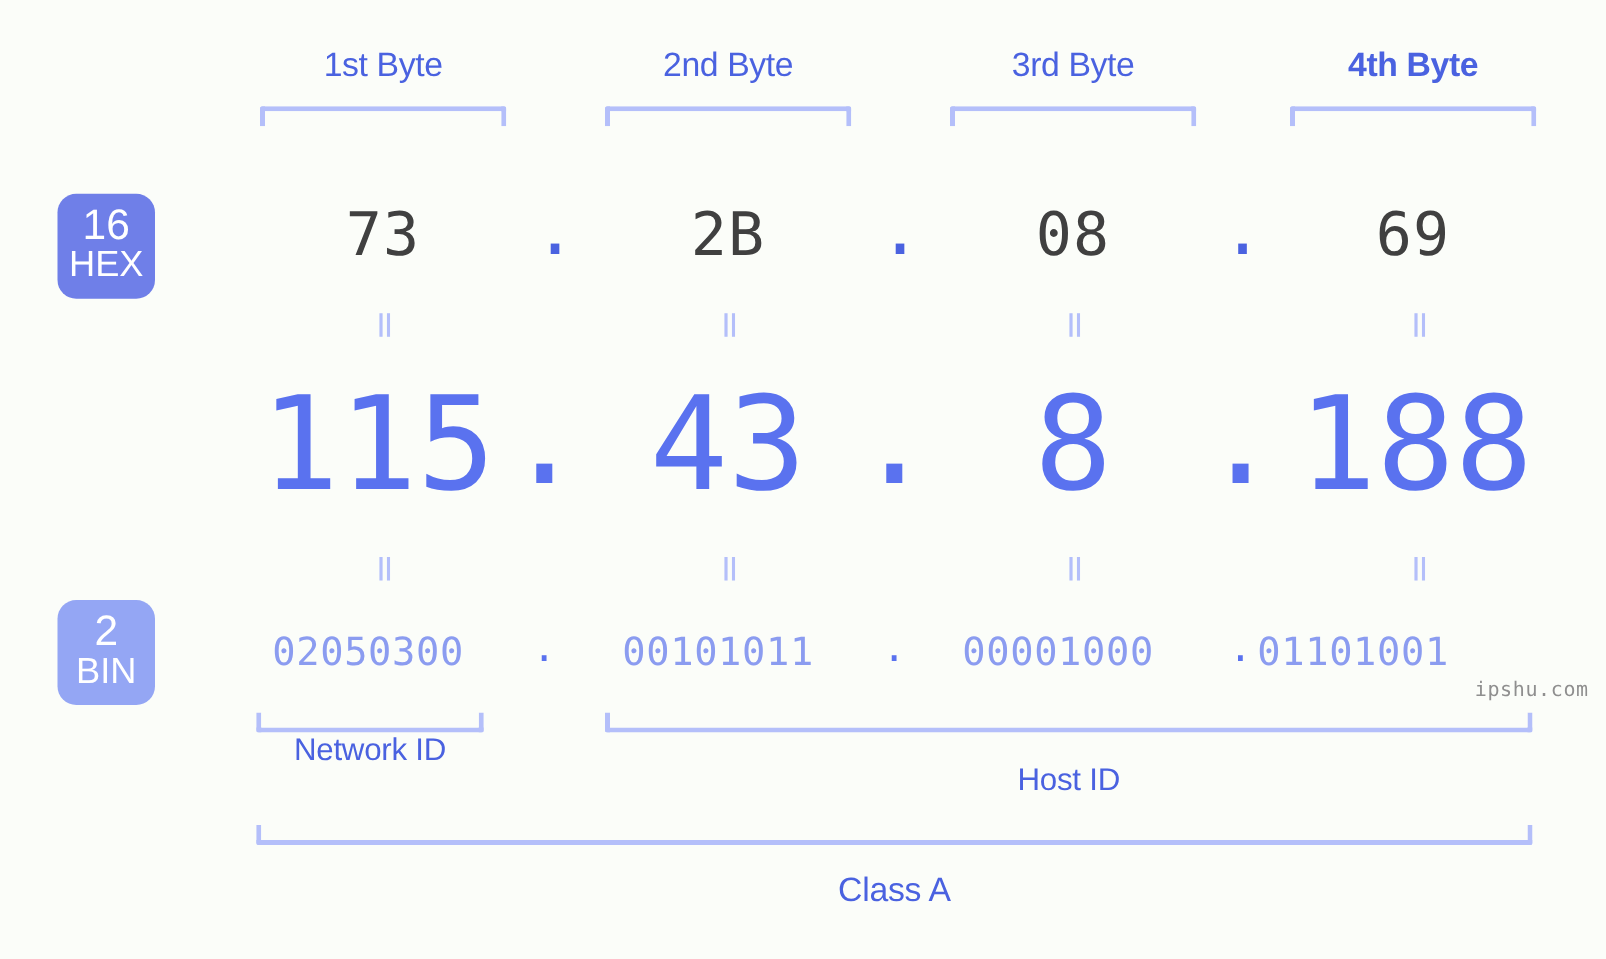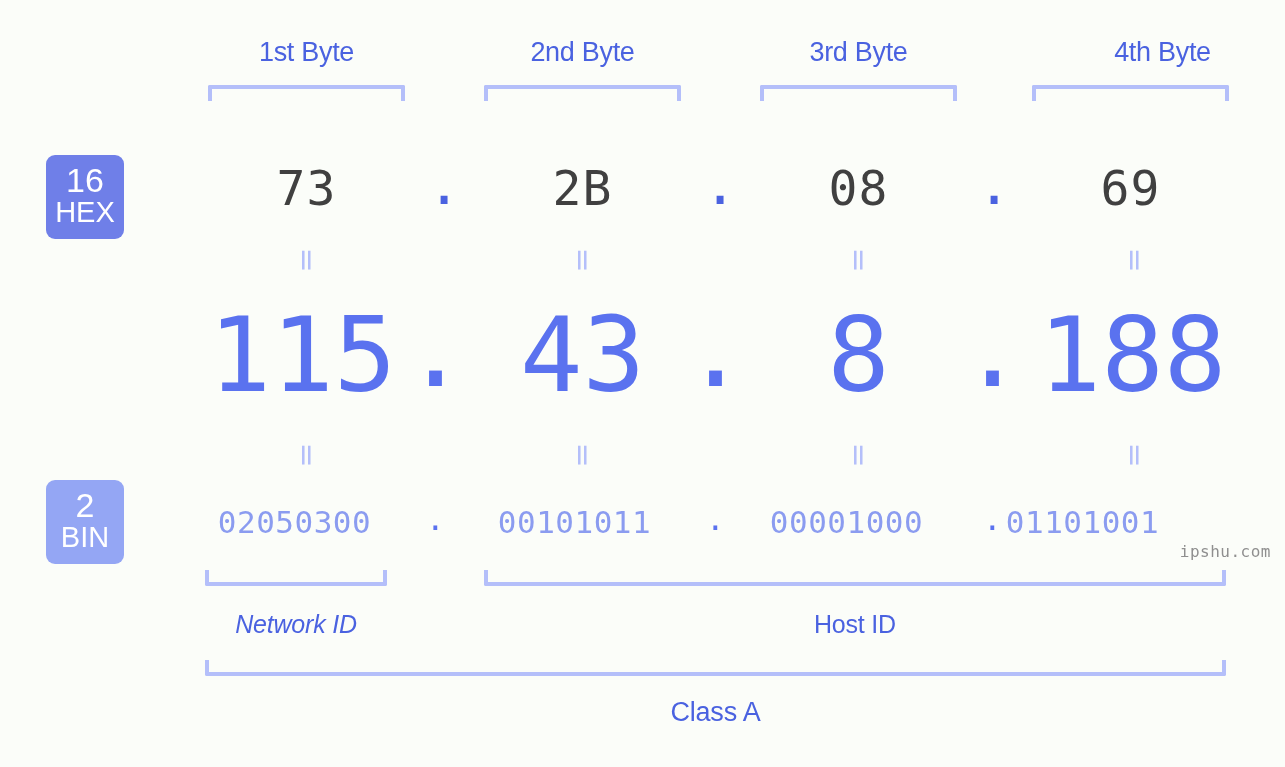--- a/index.html
+++ b/index.html
@@ -52,21 +52,21 @@
     box-sizing: border-box;
     border-radius: 0 0 2px 2px;
   }
 
   
   .badge {
     position: absolute;
     left: 46px;
     width: 78px;
     height: 84px;
-    border-radius: 9px;
+    border-radius: 15px;
     color: #ffffff;
     text-align: center;
     box-sizing: border-box;
     padding-top: 6px;
   }
   .badge .num {
     display: block;
     font-size: 34px;
     line-height: 38px;
     font-weight: 400;
@@ -157,21 +157,21 @@
   
   .section-label {
     position: absolute;
     text-align: center;
     font-size: 25px;
     color: #4a62e0;
     font-family: "Liberation Sans", sans-serif;
     white-space: nowrap;
     letter-spacing: -0.2px;
   }
-  #label-network { top: 610px; font-style: italic; }
+  #label-network { top: 586px; }
   #label-host    { top: 610px; }
   #label-class   { top: 697px; font-size: 27px; }
 
   
   #watermark {
     position: absolute;
     right: 14px;
     bottom: 24px;
     font-size: 16px;
     color: #8f8f8f;
@@ -180,21 +180,21 @@
   }
 </style>
 </head>
 <body>
 
 <div id="stage">
 
   <div class="byte-label" style="left:208px;width:197px;">1st Byte</div>
   <div class="byte-label" style="left:484px;width:197px;">2nd Byte</div>
   <div class="byte-label" style="left:760px;width:197px;">3rd Byte</div>
-  <div class="byte-label" style="left:1064px;width:197px;">4th Byte</div>
+  <div class="byte-label" style="left:1032px;width:197px;font-weight:bold;">4th Byte</div>
 
   <div class="bracket-down" style="left:208px;top:85px;width:197px;"></div>
   <div class="bracket-down" style="left:484px;top:85px;width:197px;"></div>
   <div class="bracket-down" style="left:760px;top:85px;width:197px;"></div>
   <div class="bracket-down" style="left:1032px;top:85px;width:197px;"></div>
 
   <div class="badge" id="badge-hex">
     <span class="num">16</span>
     <span class="sys">HEX</span>
   </div>

